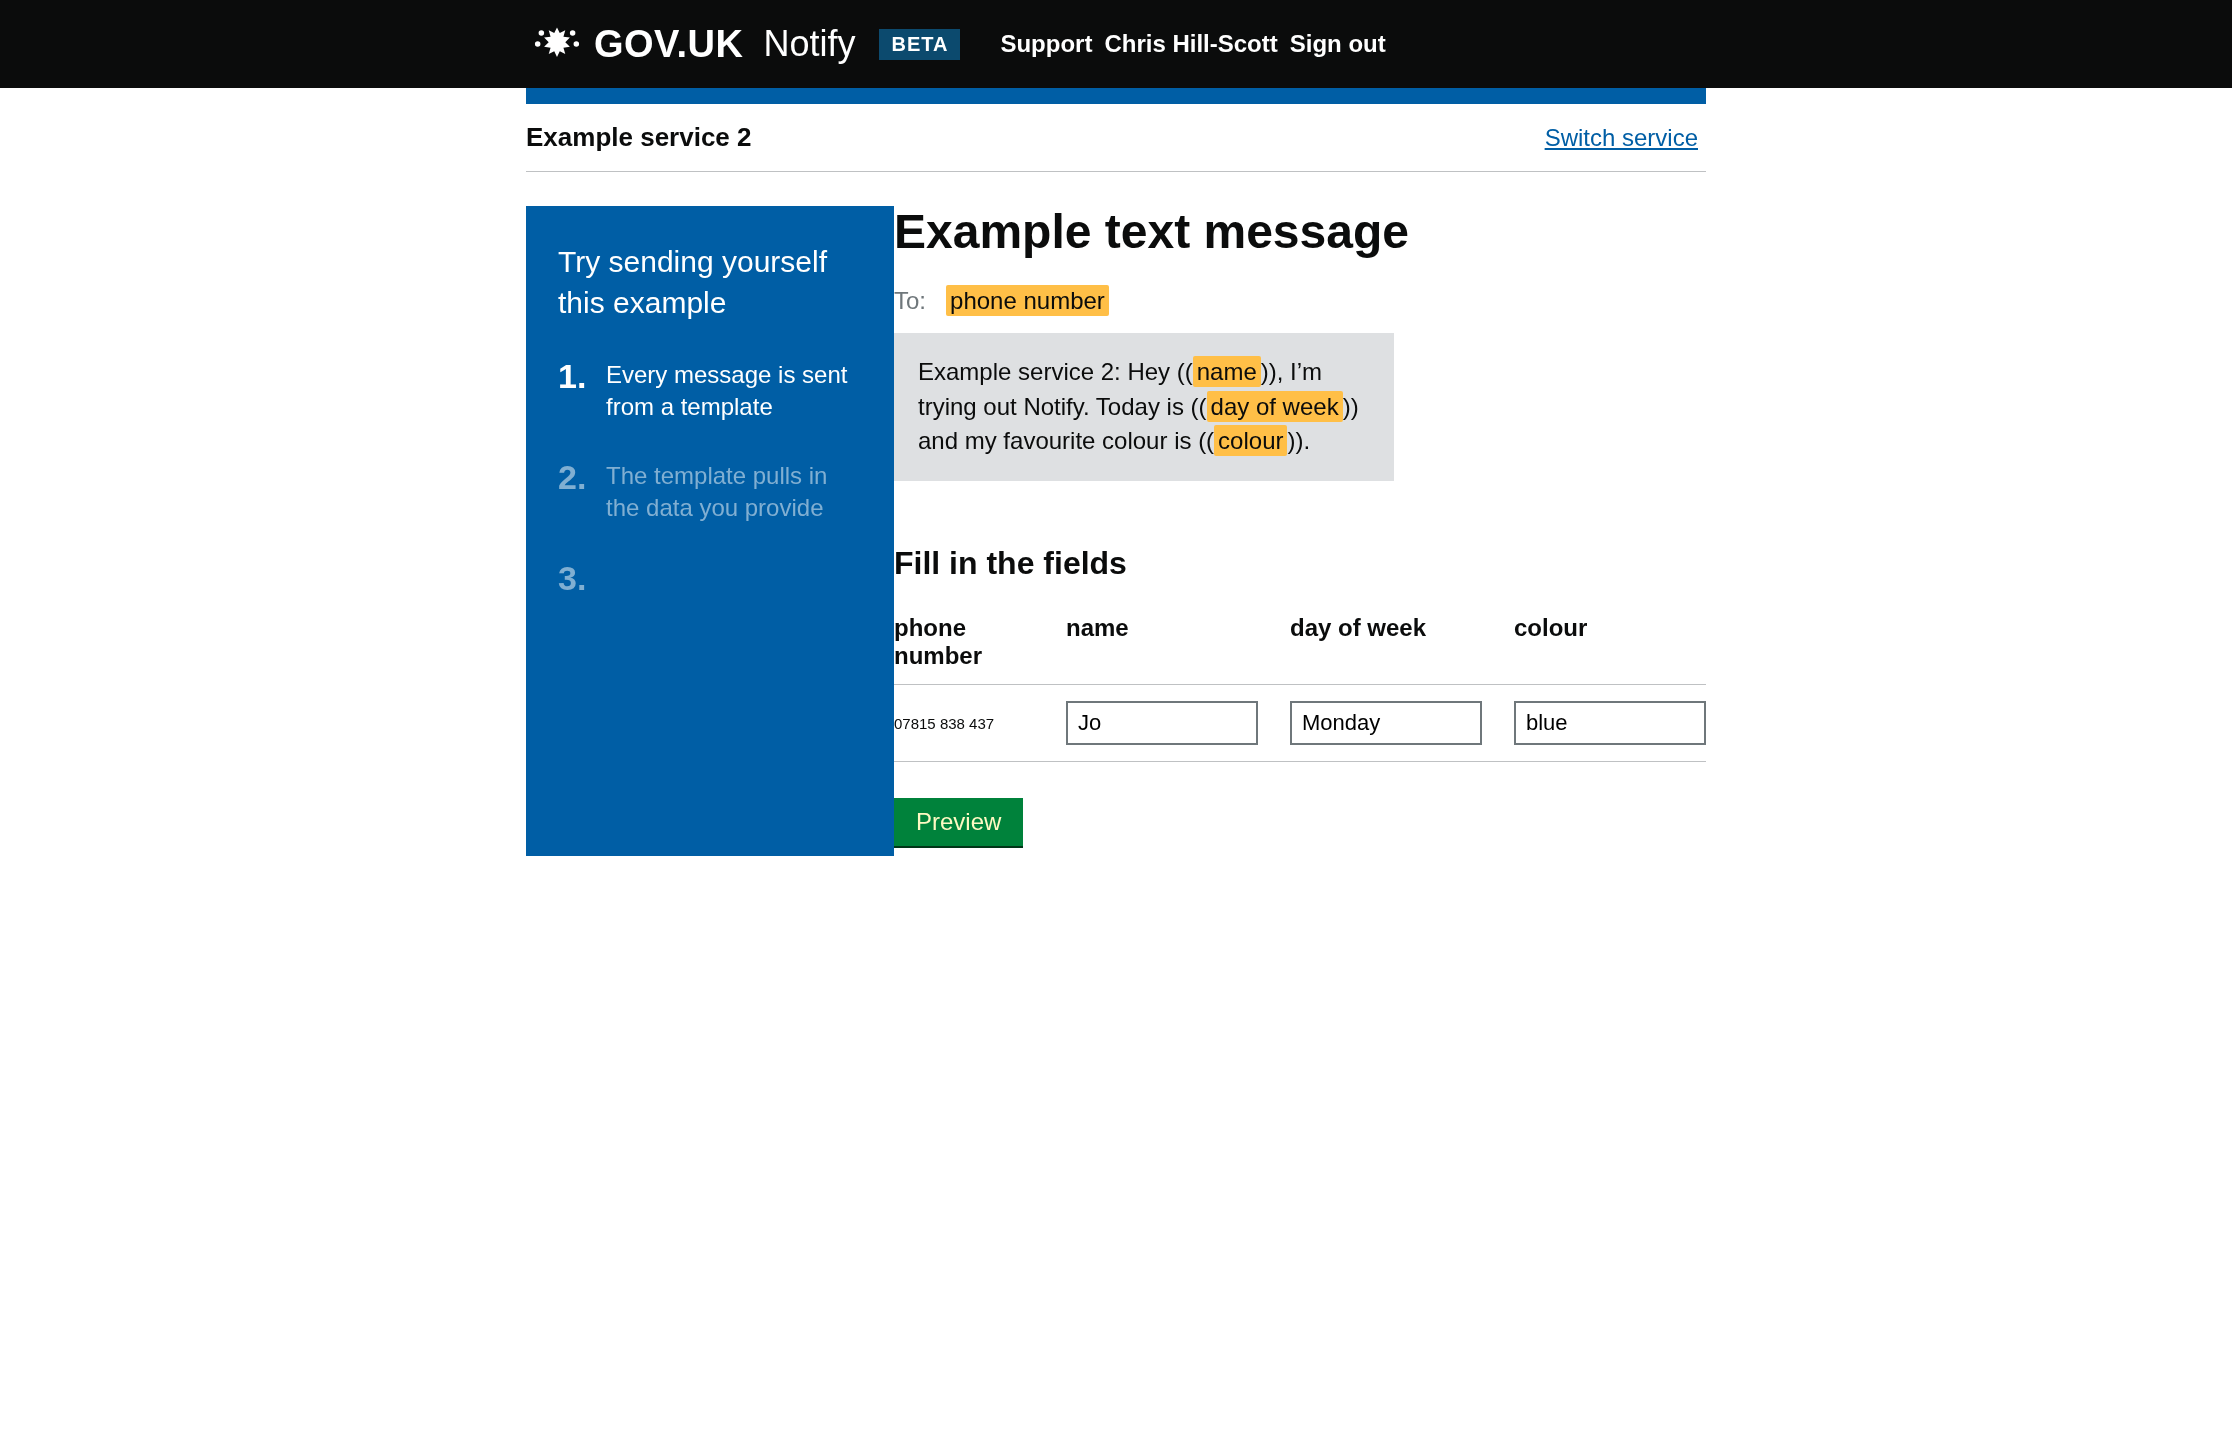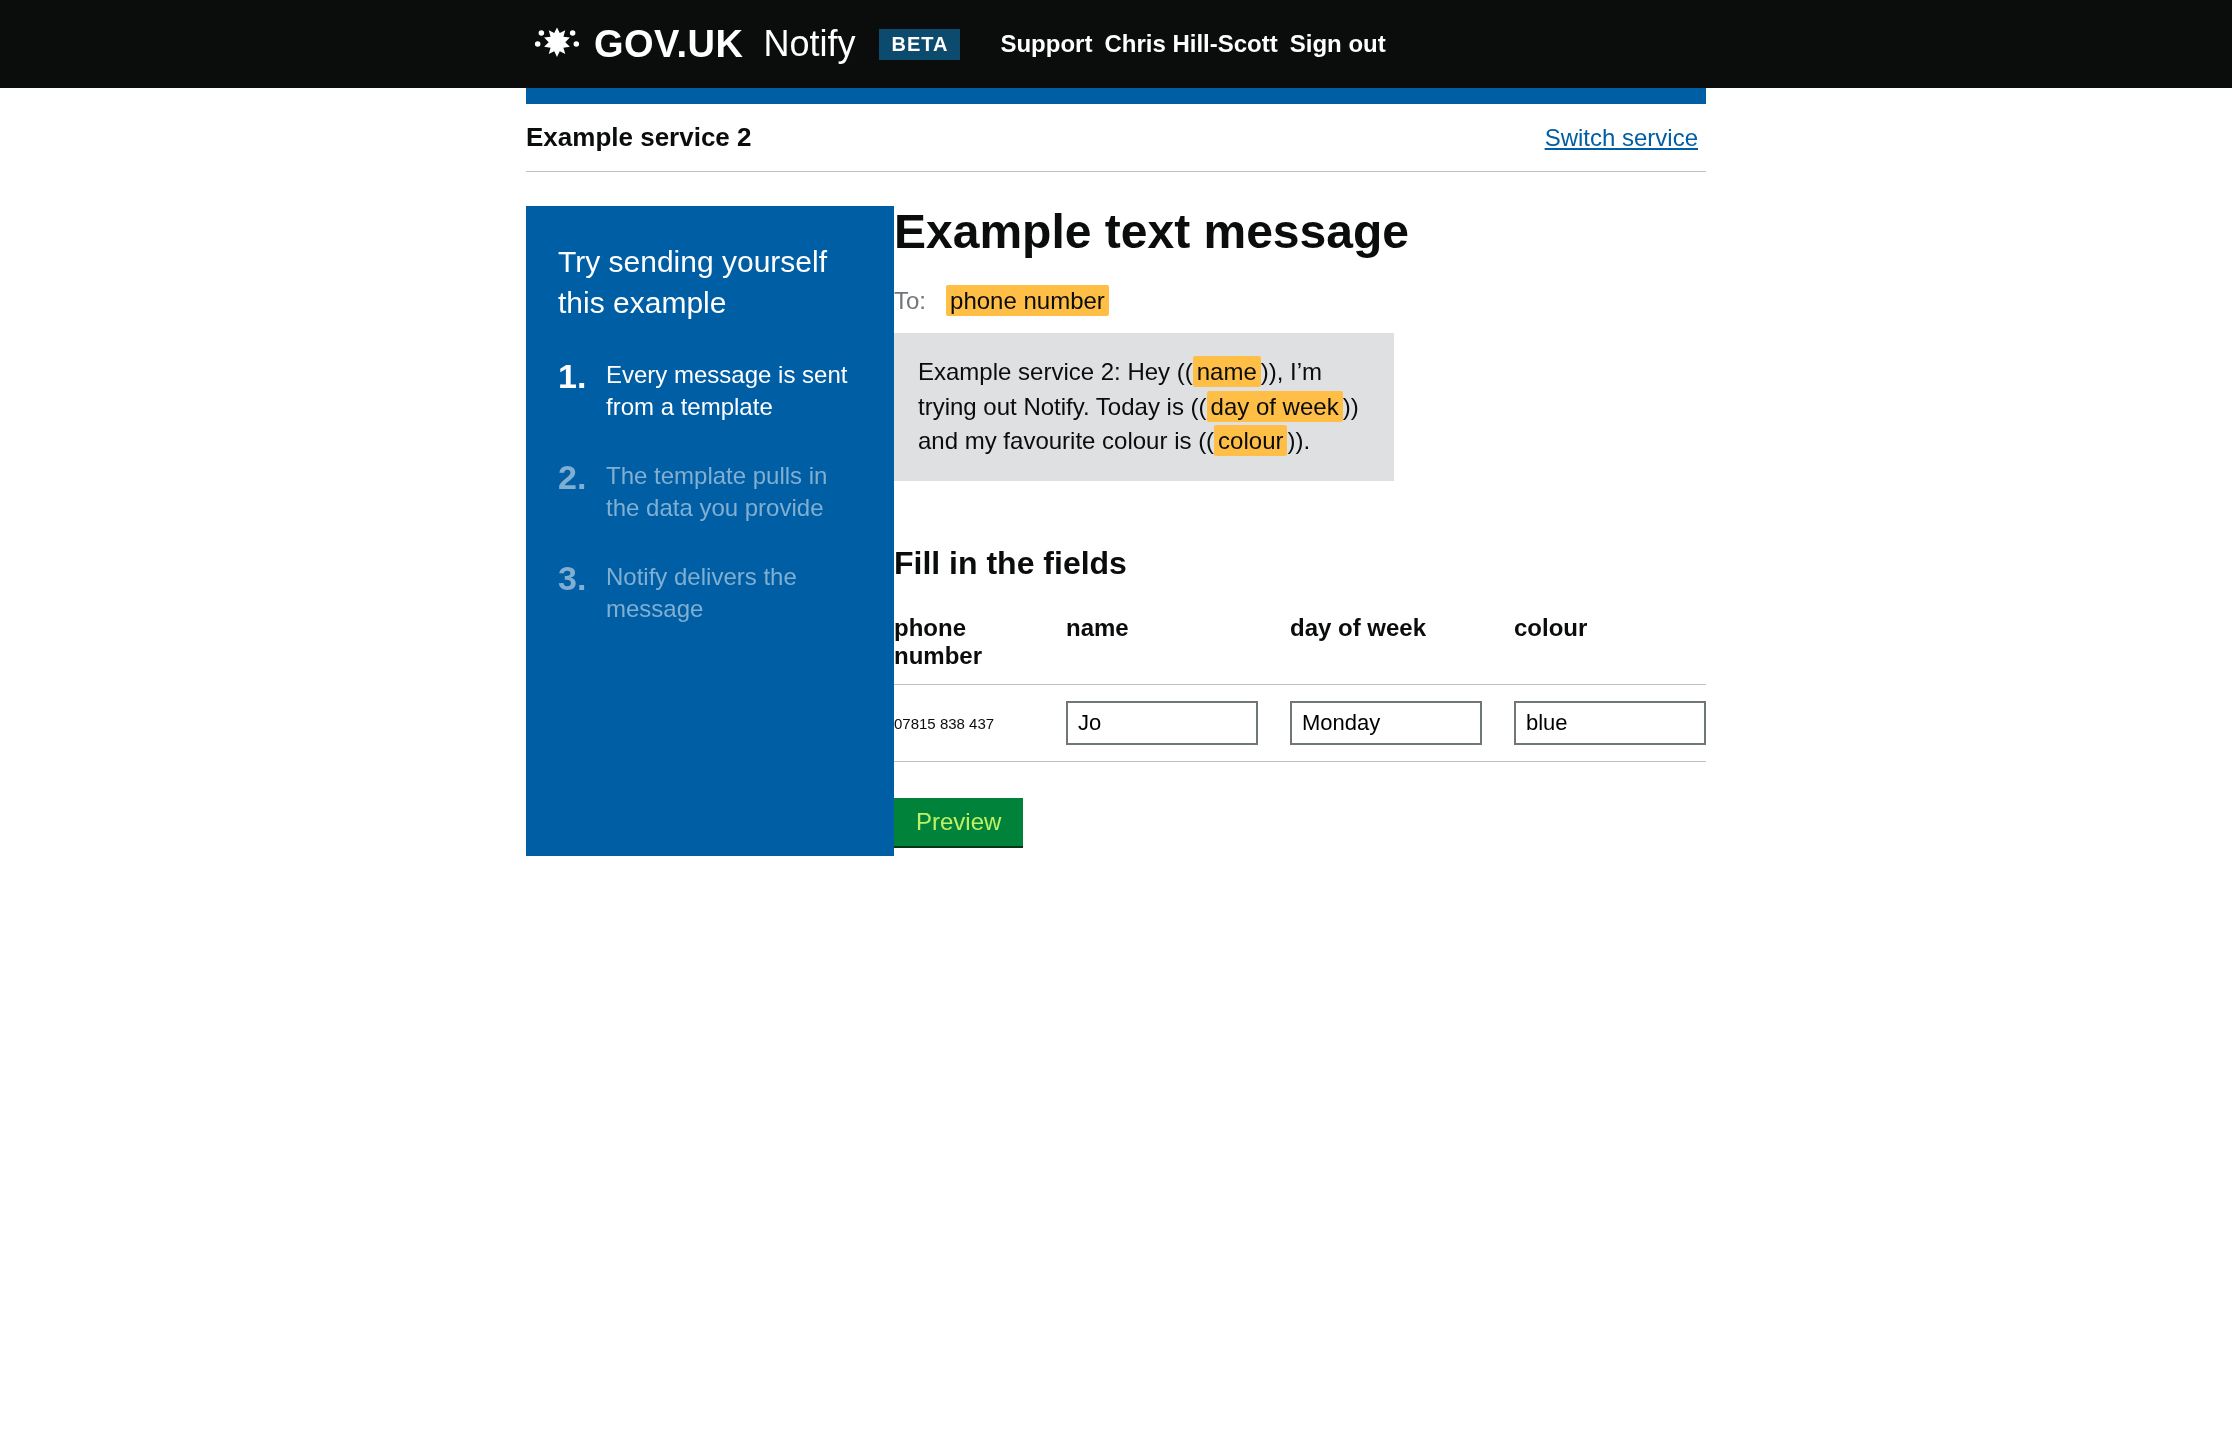--- a/index.html
+++ b/index.html
@@ -46,21 +46,21 @@
     .fill-heading { font-size: 32px; font-weight: 700; margin-bottom: 32px; }
 
     .fields-table { width: 100%; }
     .fields-header, .fields-row { display: grid; grid-template-columns: 140px 1fr 1fr 1fr; gap: 32px; align-items: flex-start; }
     .fields-header { border-bottom: 1px solid #bfc1c3; padding-bottom: 14px; }
     .fields-header div { font-size: 24px; font-weight: 700; }
     .fields-row { padding: 16px 0; border-bottom: 1px solid #bfc1c3; align-items: center; }
     .phone-value { font-size: 15px; }
     .text-input { width: 100%; height: 44px; border: 2px solid #6f777b; font-size: 22px; padding: 4px 10px; font-family: Liberation Sans, sans-serif; }
 
-    .preview-btn { background: #00823b; color: #bef264; border: none; font-size: 24px; padding: 10px 22px; margin-top: 36px; cursor: pointer; box-shadow: 0 2px 0 #003618; }
+    .preview-btn { background: #00823b; color: #fef9c3; border: none; font-size: 24px; padding: 10px 22px; margin-top: 36px; cursor: pointer; box-shadow: 0 2px 0 #003618; }
   </style>
 </head>
 <body>
 
 <header class="header">
   <div class="header-inner">
     <div class="header-left">
       <span class="crown-logo">
         <svg width="46" height="38" viewBox="0 0 50 40" fill="currentColor" aria-hidden="true">
           <path d="M25 2l3 6 6-3-2 7 7 1-5 5 5 5-7 1 2 7-6-3-3 6-3-6-6 3 2-7-7-1 5-5-5-5 7-1-2-7 6 3z"></path>
@@ -97,21 +97,20 @@
     <div class="step">
       <div class="step-number">1.</div>
       <div class="step-text">Every message is sent from a template</div>
     </div>
     <div class="step inactive">
       <div class="step-number">2.</div>
       <div class="step-text">The template pulls in the data you provide</div>
     </div>
     <div class="step inactive">
       <div class="step-number">3.</div>
-      <div class="step-text">Notify delivers the message</div>
     </div>
   </aside>
 
   <section class="content">
     <h1 class="page-title">Example text message</h1>
 
     <div class="to-row">
       <span class="to-label">To:</span>
       <span>&nbsp;</span>
       <span class="placeholder">phone number</span>

